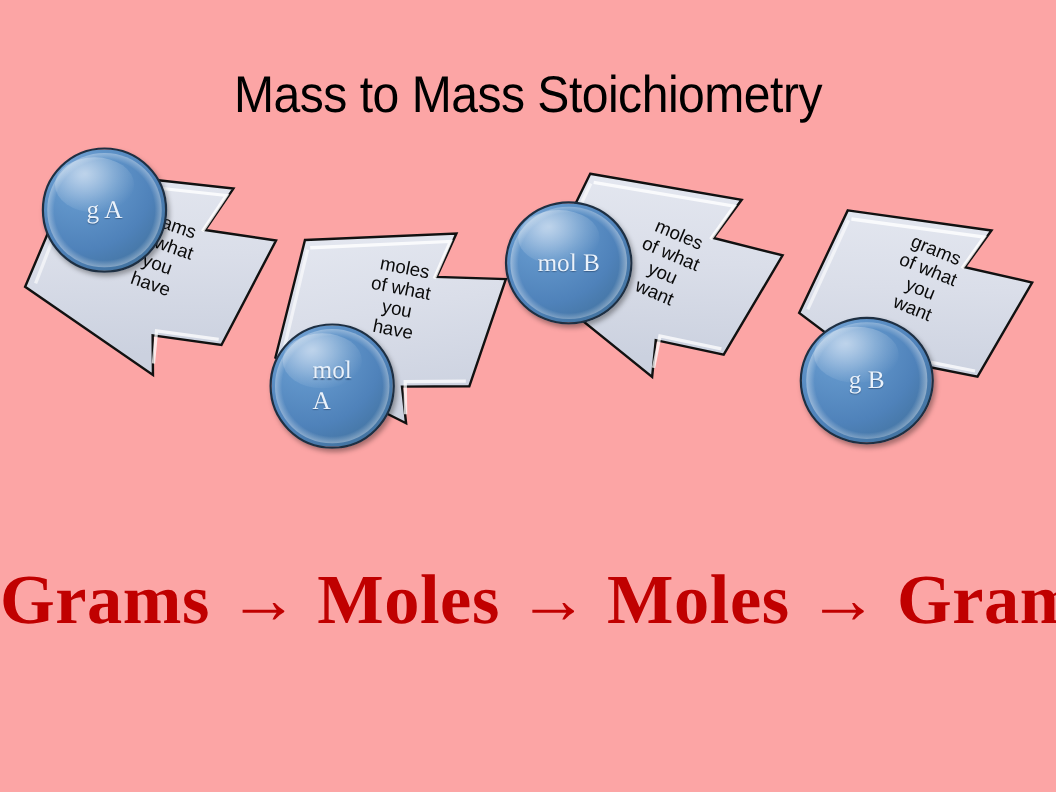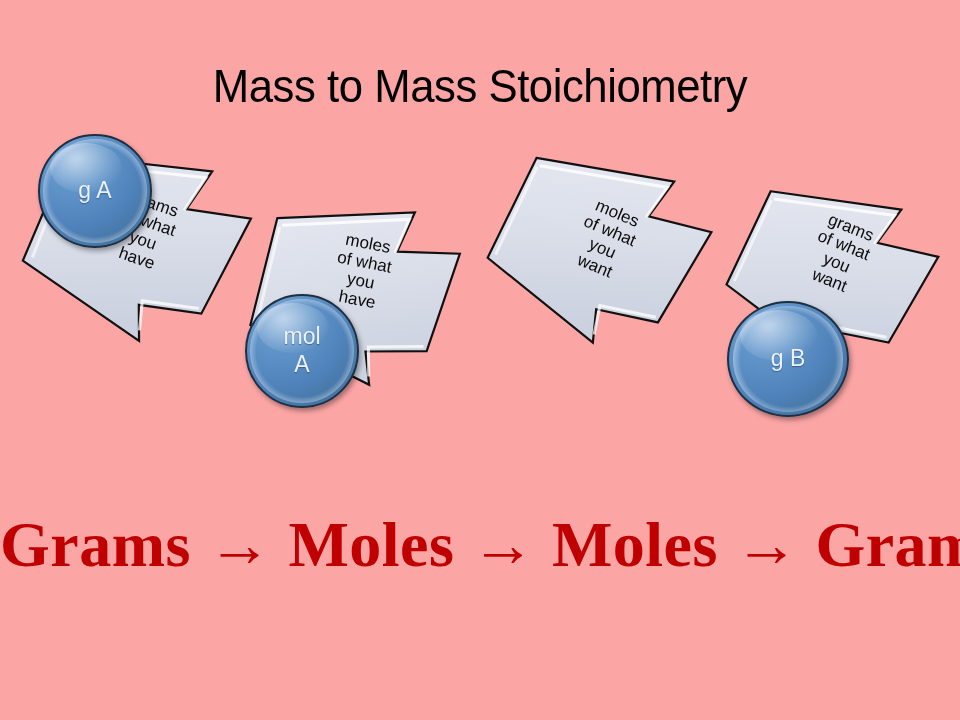--- a/index.html
+++ b/index.html
@@ -93,24 +93,23 @@
     height: 94%;
     border-radius: 50%;
     background:
       radial-gradient(circle at 50% 50%, rgba(255,255,255,0) 62%, rgba(255,255,255,0.62) 78%, rgba(255,255,255,0.05) 88%, rgba(255,255,255,0) 100%);
     pointer-events: none;
   }
   .sphere-label {
     position: relative;
     z-index: 3;
     color: #eaf2fb;
-    font-family: Liberation Sans, sans-serif;
+    font-family: Liberation Serif, serif;
     font-size: 23px;
     line-height: 1.2;
-    text-align: center;
     white-space: pre-line;
     text-shadow: 0 1px 1px rgba(20,40,70,0.45);
   }
 
   
   #summary-line {
     position: absolute;
     left: 0;
     top: 508px;
     width: 960px;
@@ -192,20 +191,23 @@
       <polyline points="12,48 138,18 130,54" fill="none" stroke="#ffffff" stroke-width="3" opacity="0.8"></polyline>
       <polyline points="178,142 122,153 128,182" fill="none" stroke="#ffffff" stroke-width="3" opacity="0.75"></polyline>
       <polyline points="10,50 6,147" fill="none" stroke="#ffffff" stroke-width="3" opacity="0.6"></polyline>
     </svg>
     <div class="arrow-label" style="left:46px; top:52px; width:112px;">moles
 of what
 you
 want</div>
   </div>
 
+  <div class="sphere" style="left:459px; top:183px; width:112px; height:108px;">
+    <span class="sphere-label">mol B</span>
+  </div>
 
   <div class="arrow-wrap" style="left:735px; top:184px; transform: rotate(22deg);">
     <svg width="195" height="180" viewBox="0 0 195 180" aria-hidden="true">
       <defs>
         <linearGradient id="agrad4" x1="0" y1="0" x2="0.4" y2="1">
           <stop offset="0%" stop-color="#E7EAF2"></stop>
           <stop offset="55%" stop-color="#DADEE9"></stop>
           <stop offset="100%" stop-color="#CCD2E0"></stop>
         </linearGradient>
       </defs>
@@ -213,19 +215,19 @@
       <polyline points="12,46 130,16 122,50" fill="none" stroke="#ffffff" stroke-width="3" opacity="0.8"></polyline>
       <polyline points="168,132 116,142 121,168" fill="none" stroke="#ffffff" stroke-width="3" opacity="0.75"></polyline>
       <polyline points="10,48 6,137" fill="none" stroke="#ffffff" stroke-width="3" opacity="0.6"></polyline>
     </svg>
     <div class="arrow-label" style="left:40px; top:34px; width:108px;">grams
 of what
 you
 want</div>
   </div>
 
-  <div class="sphere" style="left:727px; top:301px; width:118px; height:112px;">
+  <div class="sphere" style="left:727px; top:288px; width:118px; height:112px;">
     <span class="sphere-label">g B</span>
   </div>
 
   <div id="summary-line">Grams → Moles → Moles → Grams</div>
 
 </div>
 
 </body></html>

